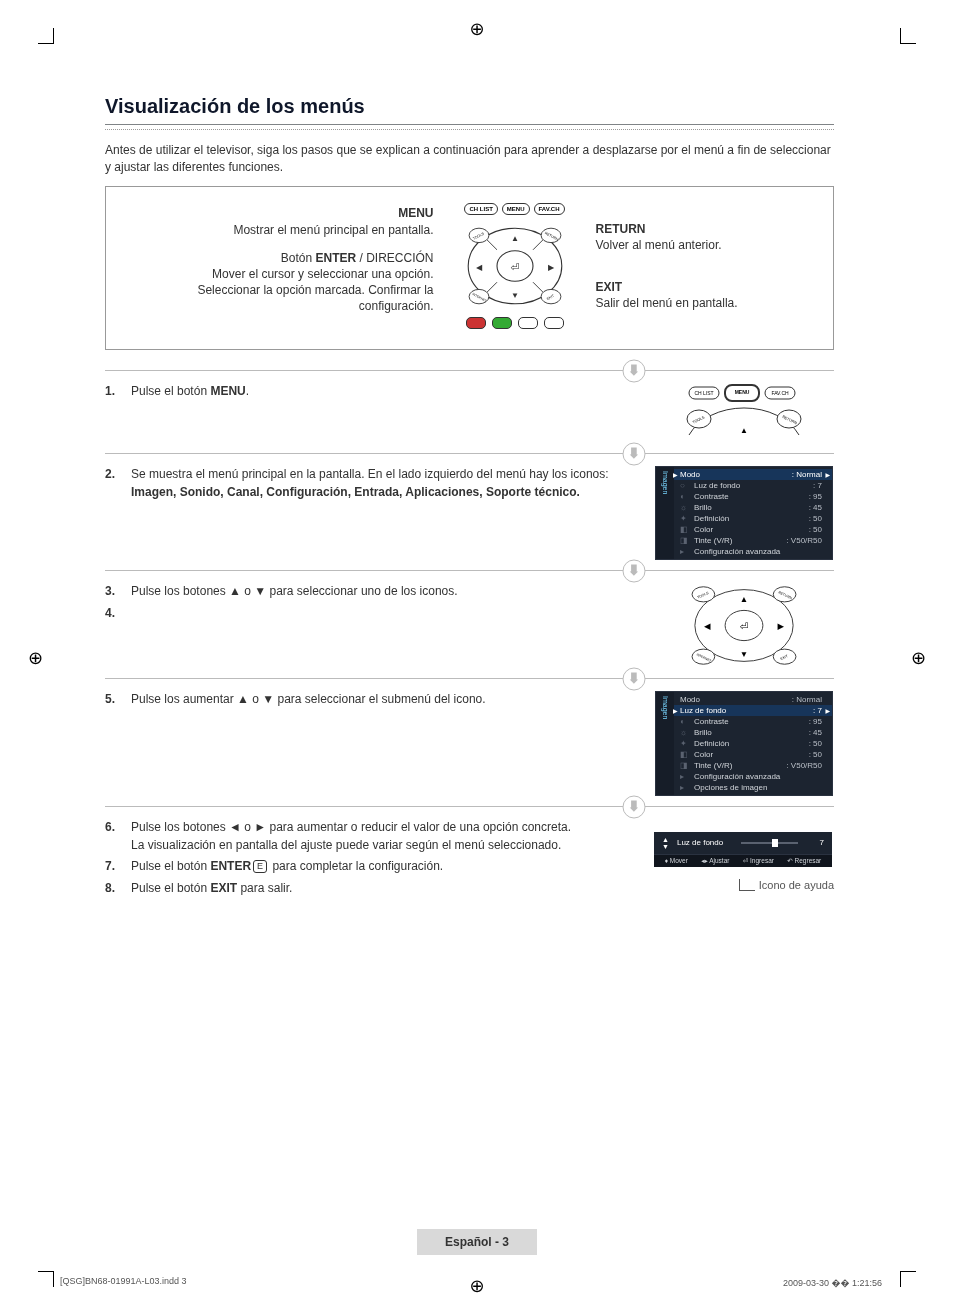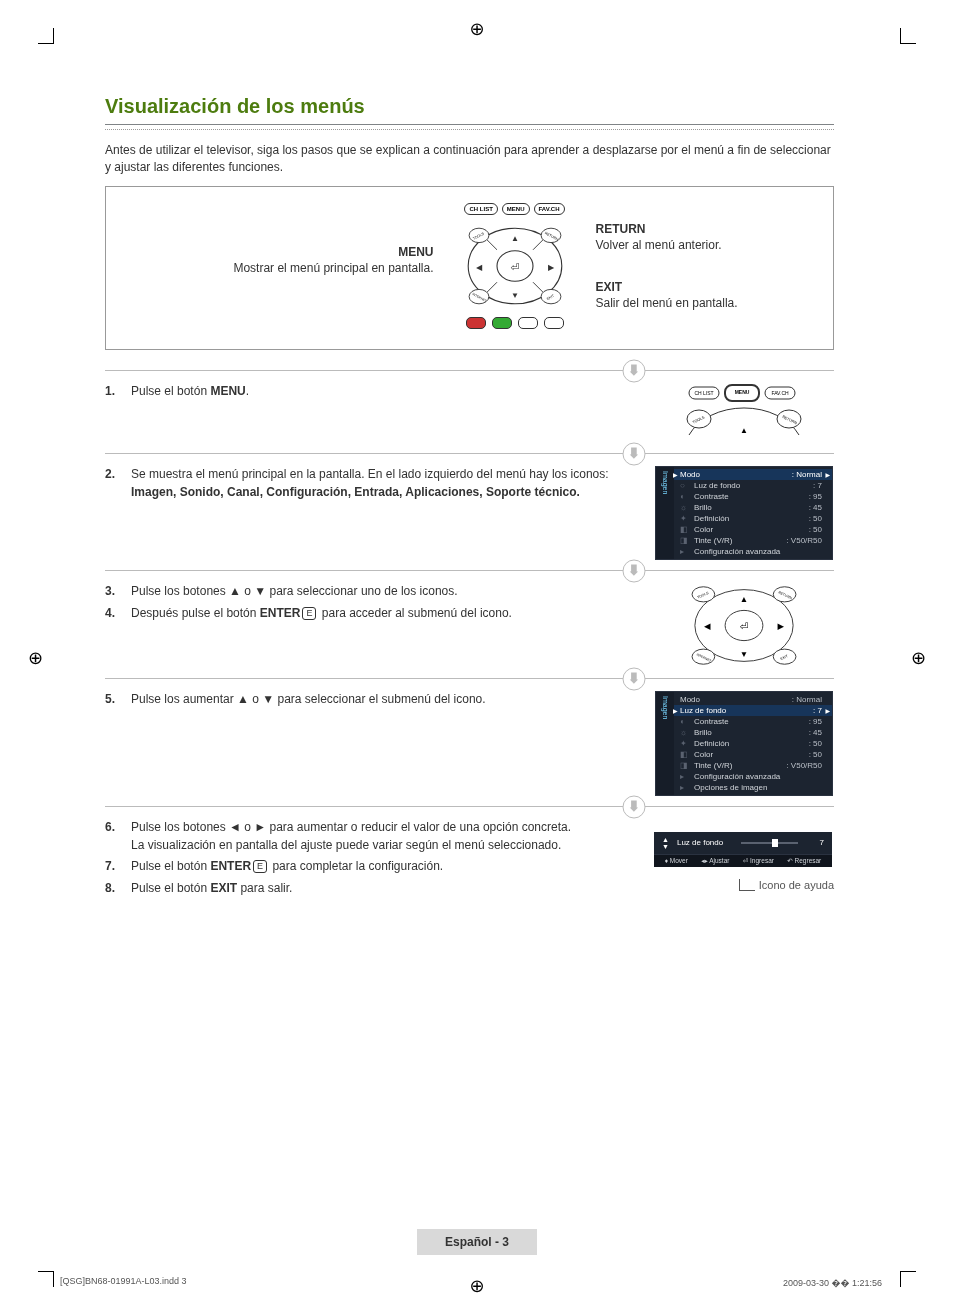--- a/index.html
+++ b/index.html
@@ -27,21 +27,21 @@
   .page {
     position: absolute;
     left: 105px;
     right: 120px;
     top: 95px;
     bottom: 80px;
   }
   h1.title {
     font-size: 20px;
     font-weight: bold;
-    color: #4d7c0f;
+    color: #0f172a;
     border-bottom: 1px solid #7f8386;
     padding-bottom: 6px;
     margin: 0 0 4px 0;
   }
   .dotted-sep {
     border-bottom: 1px dotted #999;
     height:1px;
     margin-bottom:12px;
   }
   p.intro { font-size:12px; color:#333; margin:0 0 10px 0; line-height:1.4; }
@@ -291,20 +291,25 @@
   <h1 class="title">Visualización de los menús</h1>
   <div class="dotted-sep"></div>
 
   <p class="intro">Antes de utilizar el televisor, siga los pasos que se explican a continuación para aprender a desplazarse por el menú a fin de seleccionar y ajustar las diferentes funciones.</p>
 
   <div class="diagram-box">
     <div class="diag-left">
       <div class="blk">
         <span class="lbl">MENU</span><br>
         <span>Mostrar el menú principal en pantalla.</span>
+      </div>
+      <div class="blk">
+        <span>Botón </span><span class="lbl">ENTER</span><span> / DIRECCIÓN</span><br>
+        <span>Mover el cursor y seleccionar una opción.</span><br>
+        <span>Seleccionar la opción marcada. Confirmar la configuración.</span>
       </div>
     </div>
 
     <div class="remote">
       <div class="top-btns">
         <div class="pill">CH LIST</div>
         <div class="pill">MENU</div>
         <div class="pill">FAV.CH</div>
       </div>
       <div class="dpad">
@@ -465,23 +470,20 @@
           </svg>
       </div>
       <div class="step-text">
         <ol>
           <li>
             <span class="num">3.</span>
             <span>Pulse los botones ▲ o ▼ para seleccionar uno de los iconos.</span>
           </li>
           <li>
             <span class="num">4.</span>
-            <span>
-              <span>Después pulse el botón </span><span class="bold">ENTER</span><span class="enter-glyph">E</span><span> para acceder al submenú del icono.</span>
-            </span>
           </li>
         </ol>
       </div>
       <div class="step-img">
         <div class="dpad-only">
           <svg viewBox="0 0 130 90">
             <ellipse cx="65" cy="45" rx="52" ry="38" fill="none" stroke="#333"></ellipse>
             <ellipse cx="65" cy="45" rx="20" ry="16" fill="none" stroke="#333"></ellipse>
             <text x="65" y="50" font-size="11" text-anchor="middle">⏎</text>
             <text x="65" y="20" font-size="9" text-anchor="middle">▲</text>

